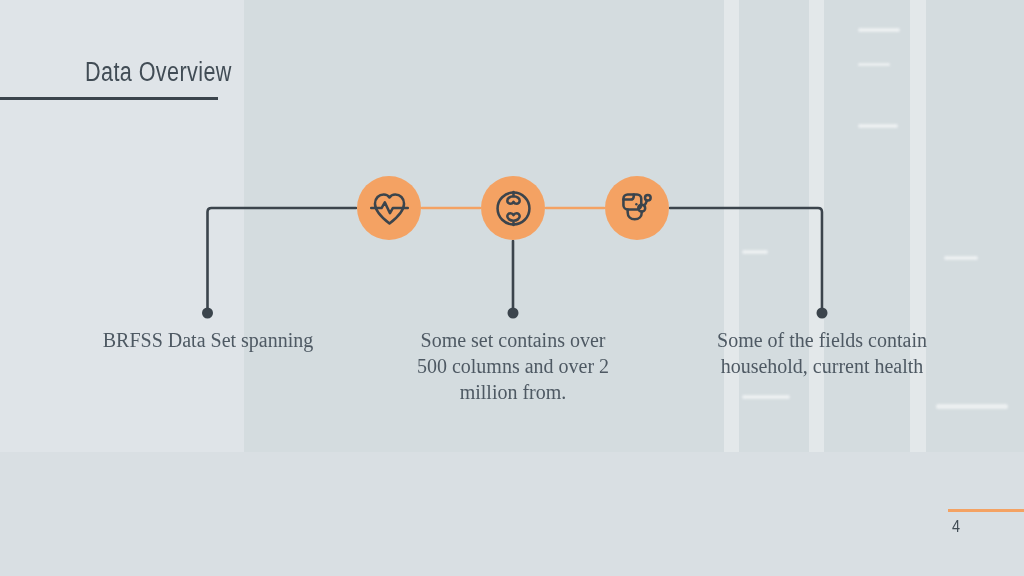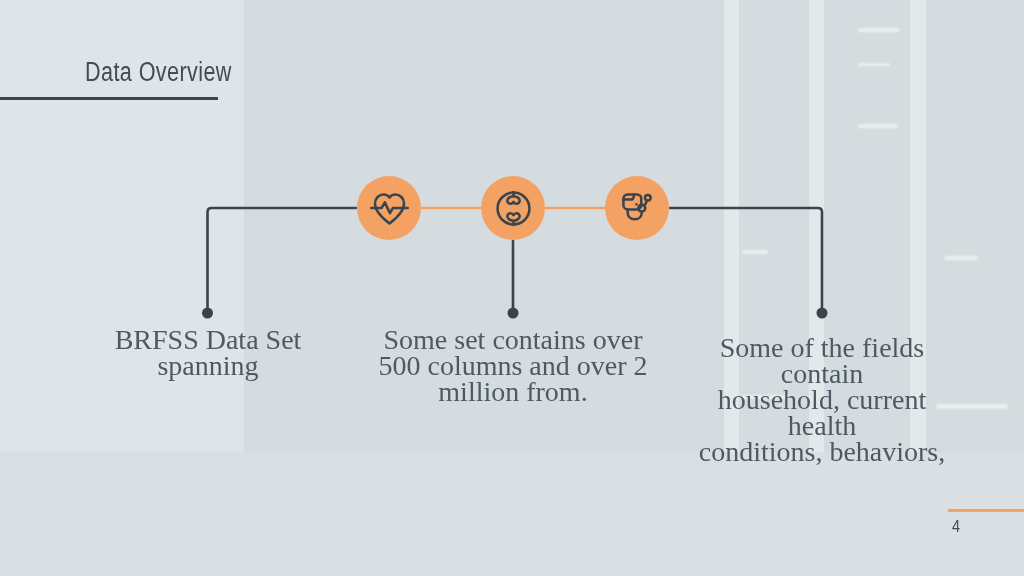--- a/index.html
+++ b/index.html
@@ -46,24 +46,24 @@
   .step-circle{position:absolute;top:176px;width:64px;height:64px;border-radius:50%;
     background:var(--accent-orange);display:flex;align-items:center;justify-content:center;}
   .circle-1{left:357px;}
   .circle-2{left:481px;}
   .circle-3{left:605px;}
   .step-circle svg{width:45px;height:45px;stroke:var(--line-dark);stroke-width:2.7;fill:none;
     stroke-linecap:round;stroke-linejoin:round;}
 
   
   .caption{position:absolute;top:327px;text-align:center;color:var(--text-body);
-    font-family:"Liberation Serif",serif;font-size:28px;line-height:26px;}
+    font-family:"Liberation Serif",serif;font-size:20px;line-height:26px;}
   .caption-1{left:73px;width:270px;}
   .caption-2{left:378px;width:270px;}
-  .caption-3{left:687px;width:270px;margin-top:8px;}
+  .caption-3{left:687px;width:270px;}
 
   
   .page-accent-line{position:absolute;left:948px;top:509px;width:76px;height:3px;background:var(--accent-orange);}
   .page-number{position:absolute;left:942px;top:517px;width:28px;text-align:center;font-size:17px;
     color:var(--title-text);transform:scaleX(.85);}
 </style>
 </head>
 <body>
 
 <div class="slide">
@@ -129,19 +129,18 @@
     <div>BRFSS Data Set spanning</div>
   </div>
   <div class="caption caption-2">
     <div>Some set contains over</div>
     <div>500 columns and over 2</div>
     <div>million from.</div>
   </div>
   <div class="caption caption-3">
     <div>Some of the fields contain</div>
     <div>household, current health</div>
-    <div>conditions, behaviors,</div>
   </div>
 
   <div class="page-accent-line"></div>
   <div class="page-number">4</div>
 
 </div>
 
 </body></html>

